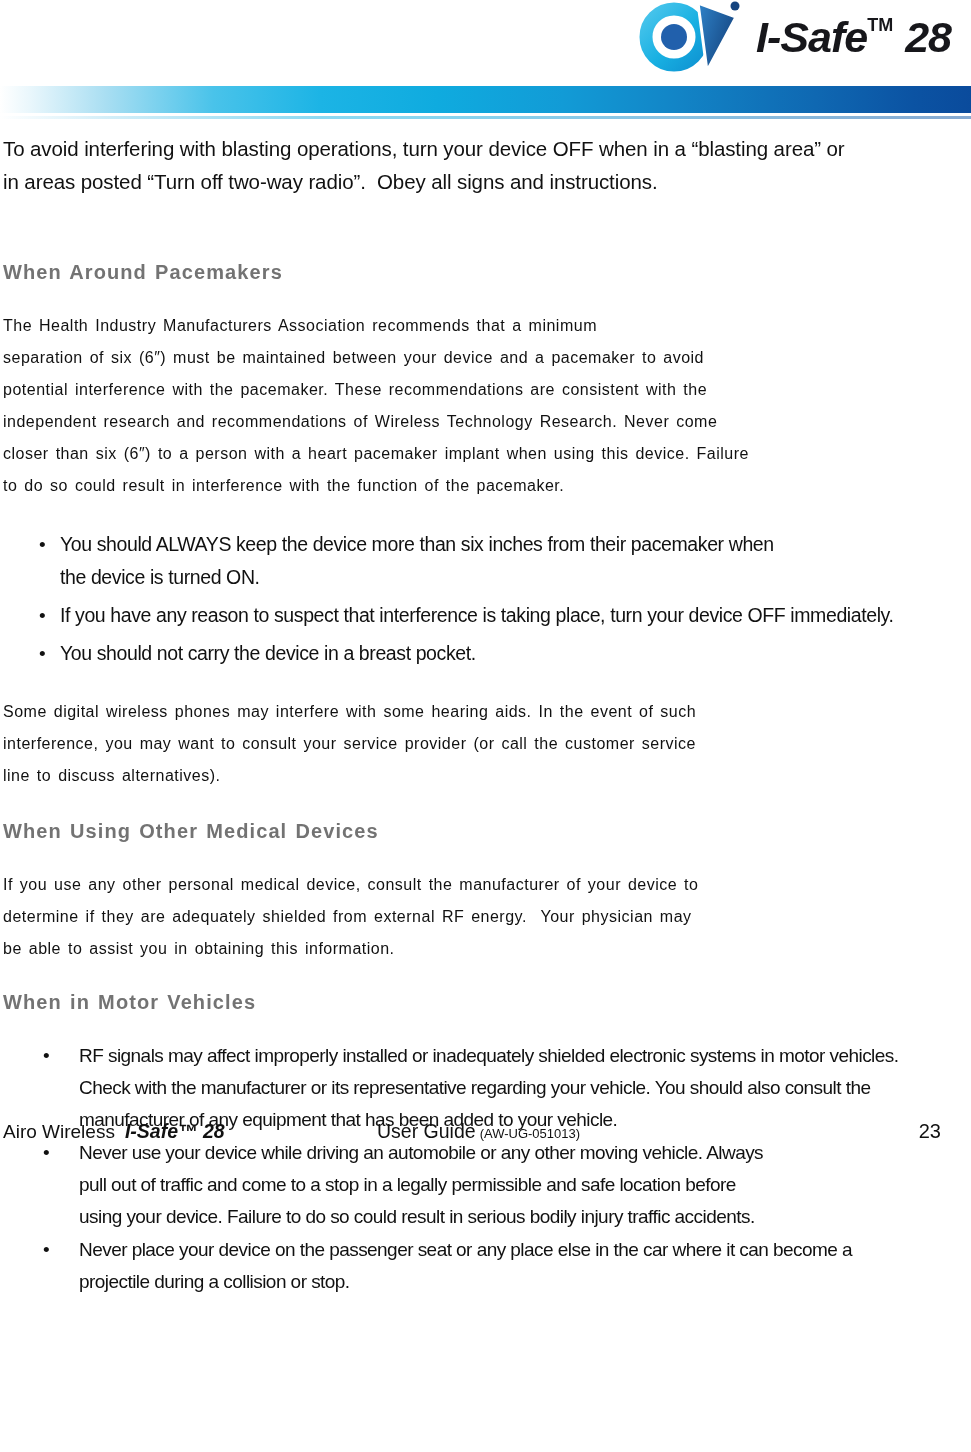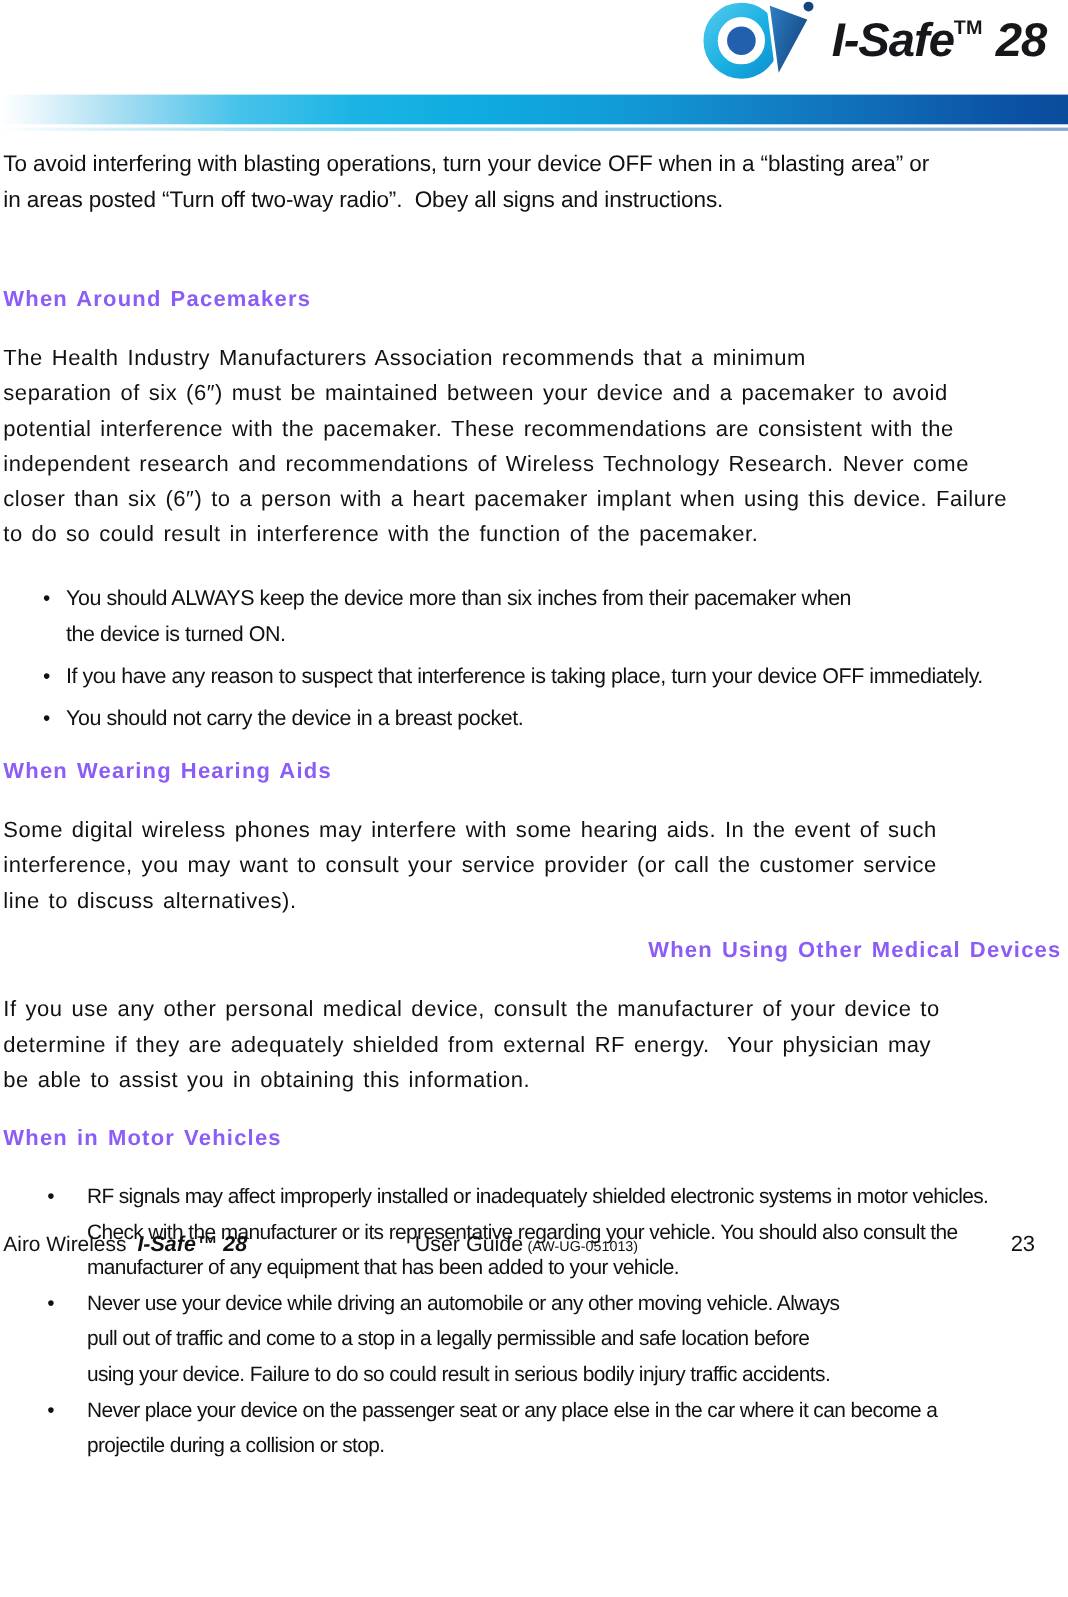--- a/index.html
+++ b/index.html
@@ -34,38 +34,38 @@
       #0f68b2 84%, #0b53a3 94%, #0a4b9c 100%);
   }
   .bar-thin {
     height: 3px; width: 100%; margin-top: 3px; opacity: .5;
     background: linear-gradient(to right,
       #ffffff 0%, #a8def2 11%, #1cb4e5 33%, #0fabdf 45%,
       #1284c6 70%, #0b53a3 100%);
   }
 
   
-  .content { padding: 0 6px 0 3px; }
+  .content { padding: 0 19px 0 3px; }
   .intro {
     margin-top: 13px;
     font-size: 20.5px; line-height: 33px;
     letter-spacing: -0.1px;
     white-space: pre;
   }
-  .section-heading { font-size: 20px; font-weight: bold; color: #8b5cf6; white-space: pre; }
+  .section-heading { font-size: 20px; font-weight: bold; color: #737373; white-space: pre; }
   .exp-h { letter-spacing: 1.1px; word-spacing: 1.5px; }
   .plain-h { font-size: 19.5px; letter-spacing: 0; }
   .s1 { margin-top: 63px; }
   .s2 { margin-top: 24px; }
   .s3 { margin-top: 20px; }
-  .s4 { margin-top: 18px; text-align: right; }
+  .s4 { margin-top: 28px; }
   .s5 { margin-top: 26px; }
   .body-exp {
     margin-top: 26px;
-    font-size: 20px; line-height: 32px;
+    font-size: 16px; line-height: 32px;
     letter-spacing: 0.5px; word-spacing: 2px;
     white-space: pre;
   }
   ul.bullets { margin: 26px 0 0 0; padding: 0; list-style: none; }
   ul.bullets li {
     position: relative; padding-left: 57px;
     font-size: 19.5px; line-height: 33px;
     letter-spacing: -0.4px; white-space: pre;
     margin-bottom: 5px;
   }
@@ -136,21 +136,20 @@
 closer than six (6″) to a person with a heart pacemaker implant when using this device. Failure
 to do so could result in interference with the function of the pacemaker.</p>
 
     <ul class="bullets">
       <li>You should ALWAYS keep the device more than six inches from their pacemaker when
 the device is turned ON.</li>
       <li>If you have any reason to suspect that interference is taking place, turn your device OFF immediately.</li>
       <li>You should not carry the device in a breast pocket.</li>
     </ul>
 
-    <h2 class="section-heading exp-h s3">When Wearing Hearing Aids</h2>
     <p class="body-exp">Some digital wireless phones may interfere with some hearing aids. In the event of such
 interference, you may want to consult your service provider (or call the customer service
 line to discuss alternatives).</p>
 
     <h2 class="section-heading exp-h s4">When Using Other Medical Devices</h2>
     <p class="body-exp">If you use any other personal medical device, consult the manufacturer of your device to
 determine if they are adequately shielded from external RF energy.  Your physician may
 be able to assist you in obtaining this information.</p>
 
     <h2 class="section-heading exp-h s5">When in Motor Vehicles</h2>

